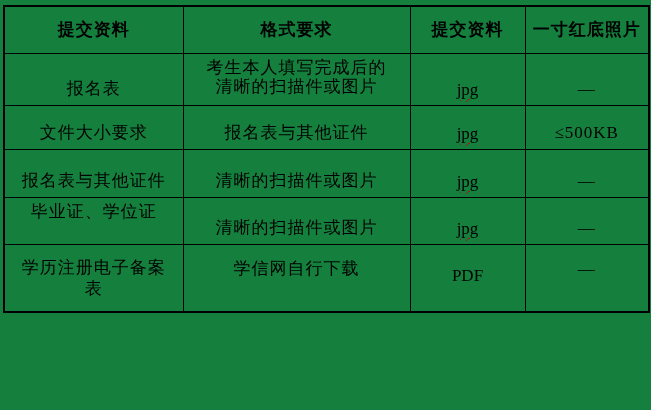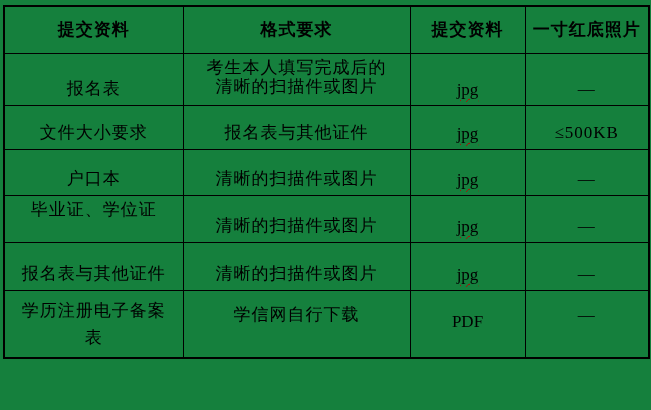--- a/index.html
+++ b/index.html
@@ -39,21 +39,21 @@
   .doc-table td {
     letter-spacing: 1px;
     vertical-align: bottom;
     padding: 2px 2px 7px 2px;
     line-height: 19px;
   }
   td.v-top  { vertical-align: top; padding-top: 4px; padding-bottom: 2px; }
   td.v-mid  { vertical-align: middle; padding-bottom: 20px; }
   td.pre, td.cell { white-space: pre-line; margin-left: 14px; }
   td.fmt-cell { padding-bottom: 6px; letter-spacing: 0; }
-  td.tall-lines { line-height: 27px; vertical-align: middle; padding-bottom: 2px; }
+  td.tall-lines { line-height: 21px; vertical-align: middle; padding-bottom: 2px; }
   .misspelled {
     text-decoration-line: underline;
     text-decoration-style: wavy;
     text-decoration-color: #c00000;
     text-decoration-thickness: 1px;
     text-underline-offset: 3px;
     font-family: Liberation Serif, serif;
   }
 </style>
 </head>
@@ -84,36 +84,30 @@
     </tr>
 
     <tr style="height:44px">
       <td class="cell">文件大小要求</td>
       <td class="cell">报名表与其他证件</td>
       <td class="cell fmt-cell"><span class="misspelled">jpg</span></td>
       <td class="cell">≤500KB</td>
     </tr>
 
 
-    <tr style="height:46px">
-      <td class="cell">户口本</td>
+
+    <tr style="height:48px">
+      <td class="cell">报名表与其他证件</td>
       <td class="cell">清晰的扫描件或图片</td>
       <td class="cell fmt-cell"><span class="misspelled">jpg</span></td>
       <td class="cell">—</td>
     </tr>
 
     <tr style="height:47px">
       <td class="cell v-top">毕业证、学位证</td>
-      <td class="cell">清晰的扫描件或图片</td>
-      <td class="cell fmt-cell"><span class="misspelled">jpg</span></td>
-      <td class="cell">—</td>
-    </tr>
-
-    <tr style="height:48px">
-      <td class="cell">报名表与其他证件</td>
       <td class="cell">清晰的扫描件或图片</td>
       <td class="cell fmt-cell"><span class="misspelled">jpg</span></td>
       <td class="cell">—</td>
     </tr>
 
     <tr style="height:68px">
       <td class="cell tall-lines">学历注册电子备案
 表</td>
       <td class="cell v-mid">学信网自行下载</td>
       <td class="cell fmt-cell v-mid"><span>PDF</span></td>

